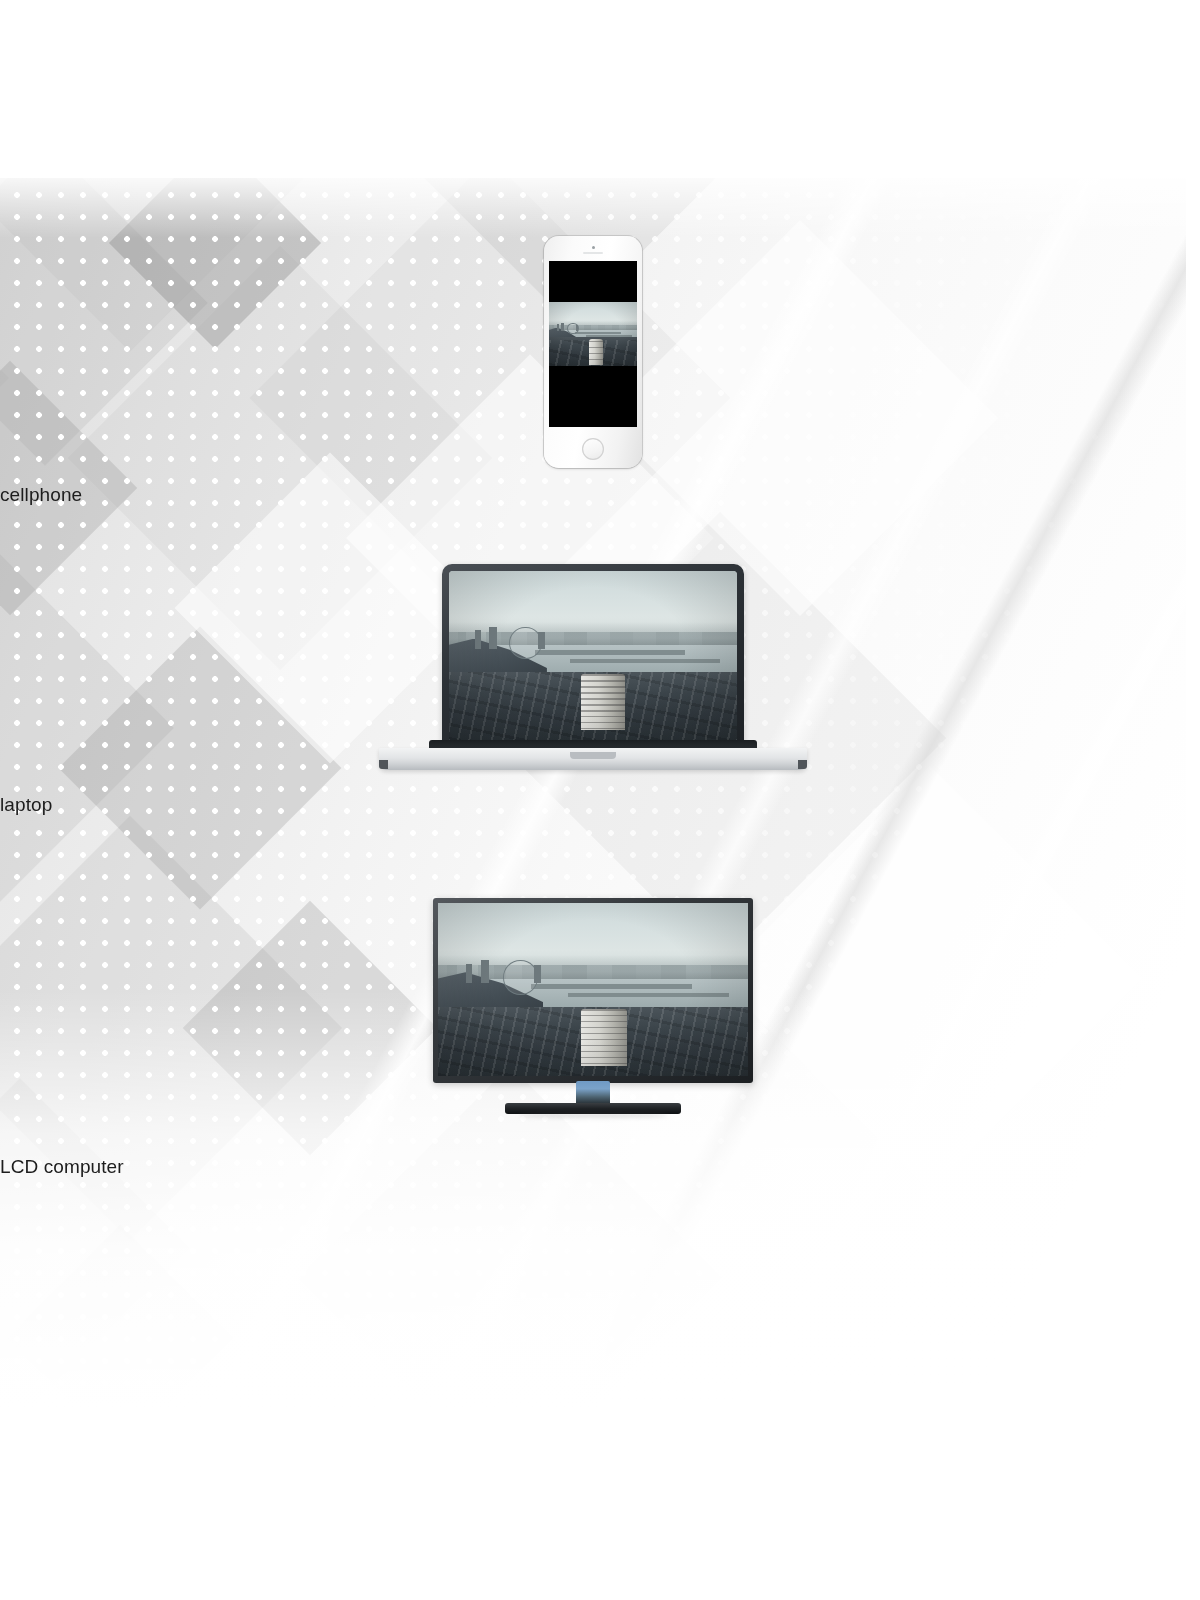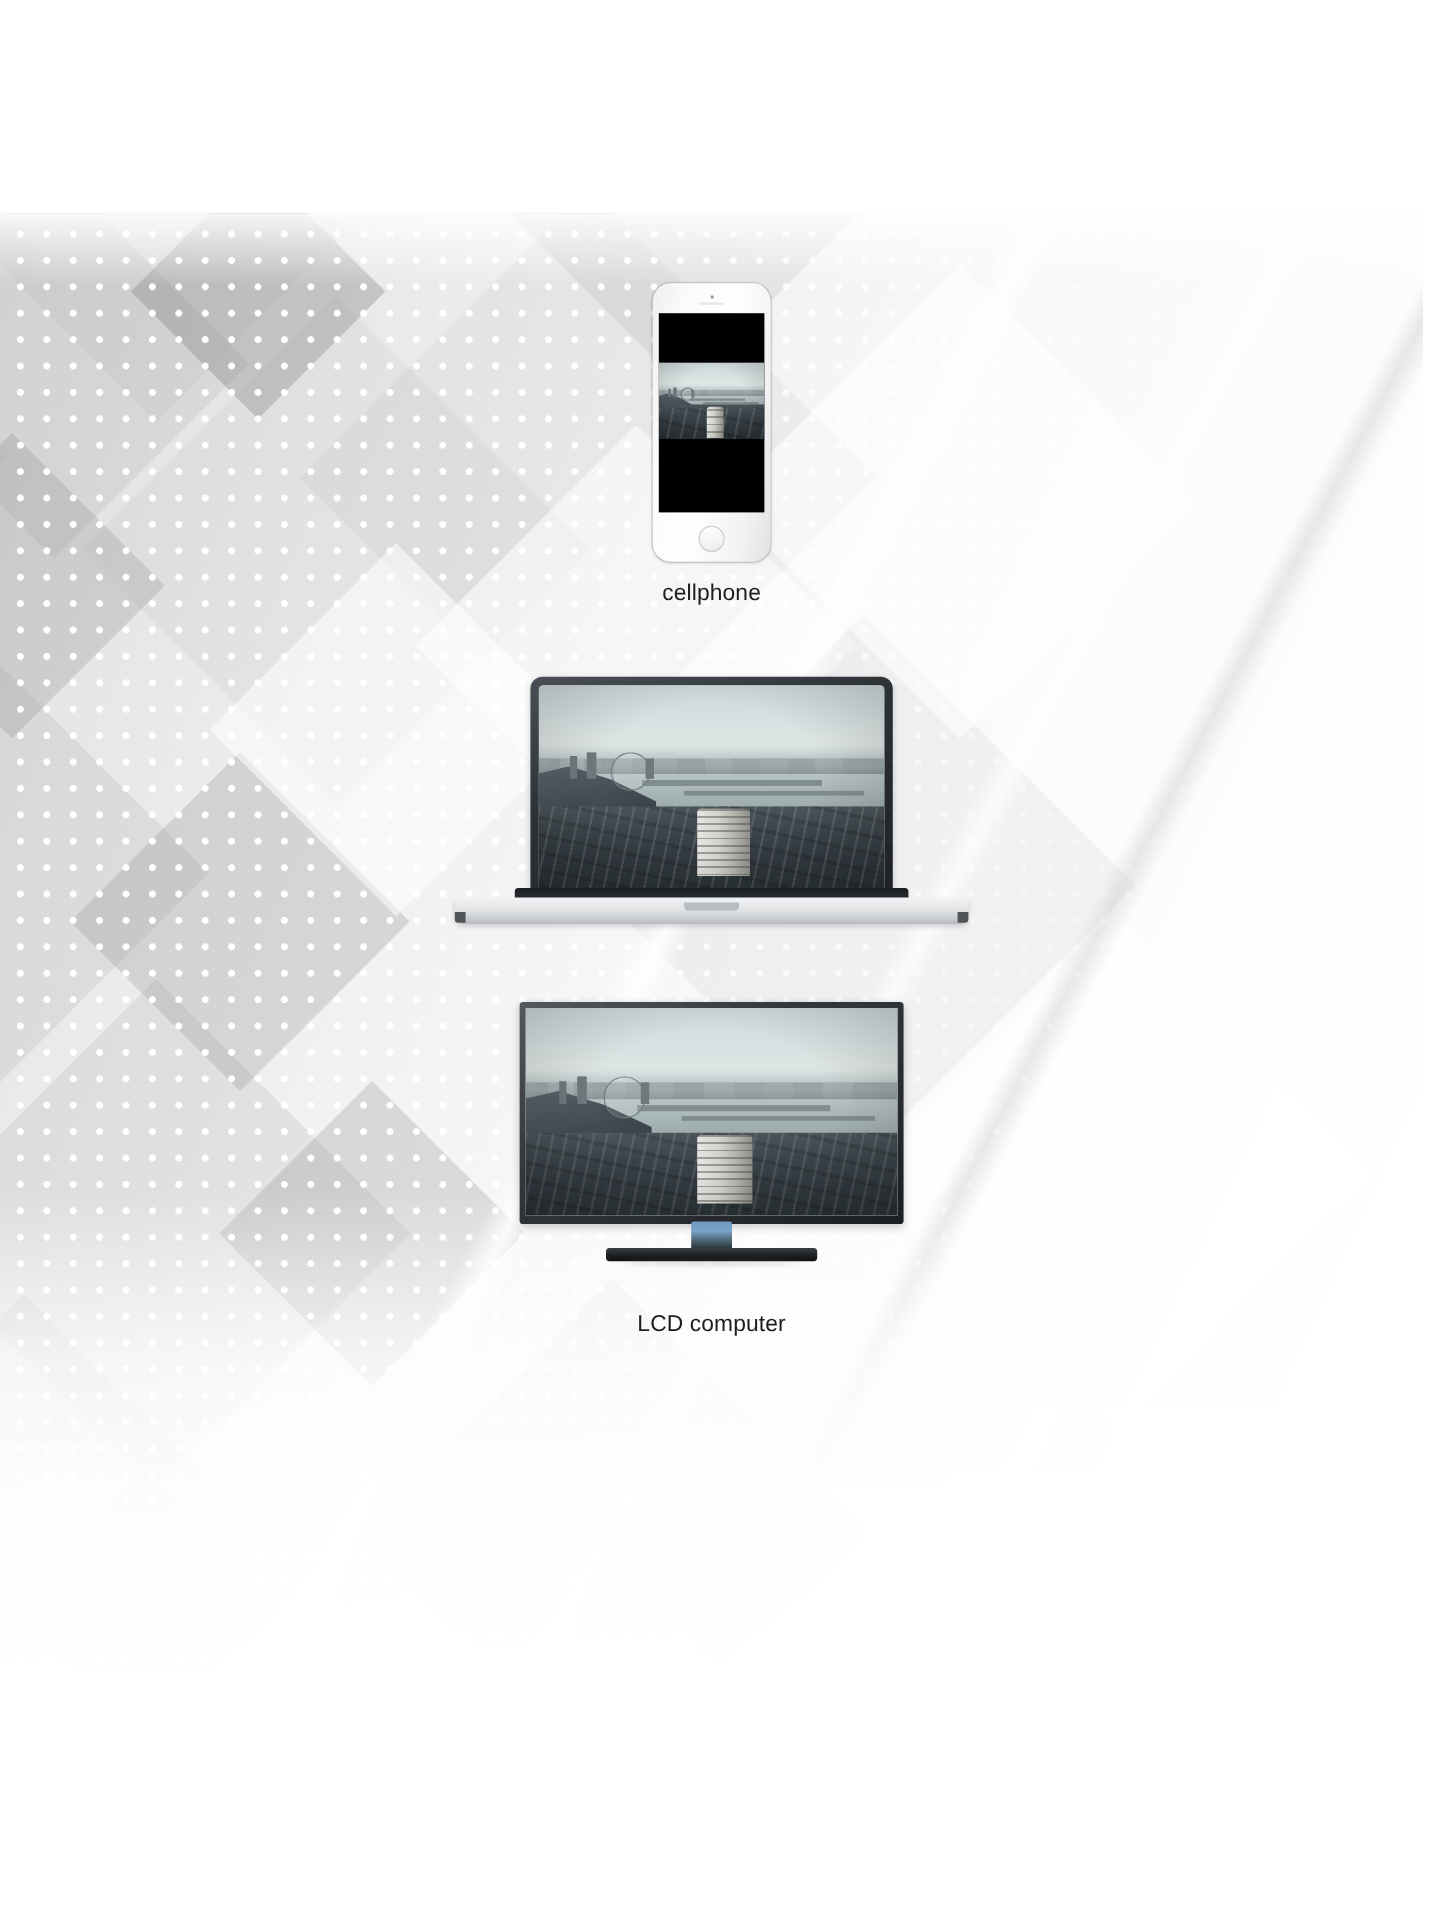--- a/index.html
+++ b/index.html
@@ -101,21 +101,20 @@
   .top-fade {
     position: absolute;
     left: 0; right: 0; top: 0;
     height: 60px;
     background: linear-gradient(to bottom, rgba(255,255,255,0.85) 0%, rgba(255,255,255,0) 100%);
   }
 
   
   .device-block {
     position: absolute;
-    text-align: center;
   }
   .device-label {
     font-size: 19px;
     color: #1d1d1d;
     letter-spacing: 0.1px;
     font-weight: 400;
     white-space: nowrap;
   }
 
   
@@ -244,21 +243,21 @@
     position: absolute;
     bottom: 1px;
     width: 9px; height: 9px;
     background: #50555a;
   }
   .laptop-foot-l { left: 6px; border-radius: 0 0 0 3px; }
   .laptop-foot-r { right: 6px; border-radius: 0 0 3px 0; }
   #laptop-block .device-label { margin-top: 16px; }
 
   
-  #monitor-block { left: 0; top: 657px; width: 1186px; }
+  #monitor-block { left: 0; top: 720px; width: 1186px; }
   .monitor {
     position: relative;
     width: 340px;
     height: 242px;
     margin: 0 auto;
   }
   .monitor-bezel {
     position: absolute;
     left: 10px;
     top: 0;
@@ -552,20 +551,21 @@
           </div>
         </div>
         <div class="laptop-base">
           <div class="laptop-base-hinge"></div>
           <div class="laptop-base-deck"></div>
           <div class="laptop-notch"></div>
           <div class="laptop-foot-l"></div>
           <div class="laptop-foot-r"></div>
         </div>
       </div>
+      <div class="device-label">laptop</div>
     </div>
 
     <div class="device-block" id="monitor-block">
       <div class="monitor">
         <div class="monitor-bezel">
           <div class="monitor-screen">
             <div class="city">
               <div class="sky"></div>
               <div class="far-skyline"></div>
               <div class="haze"></div>

